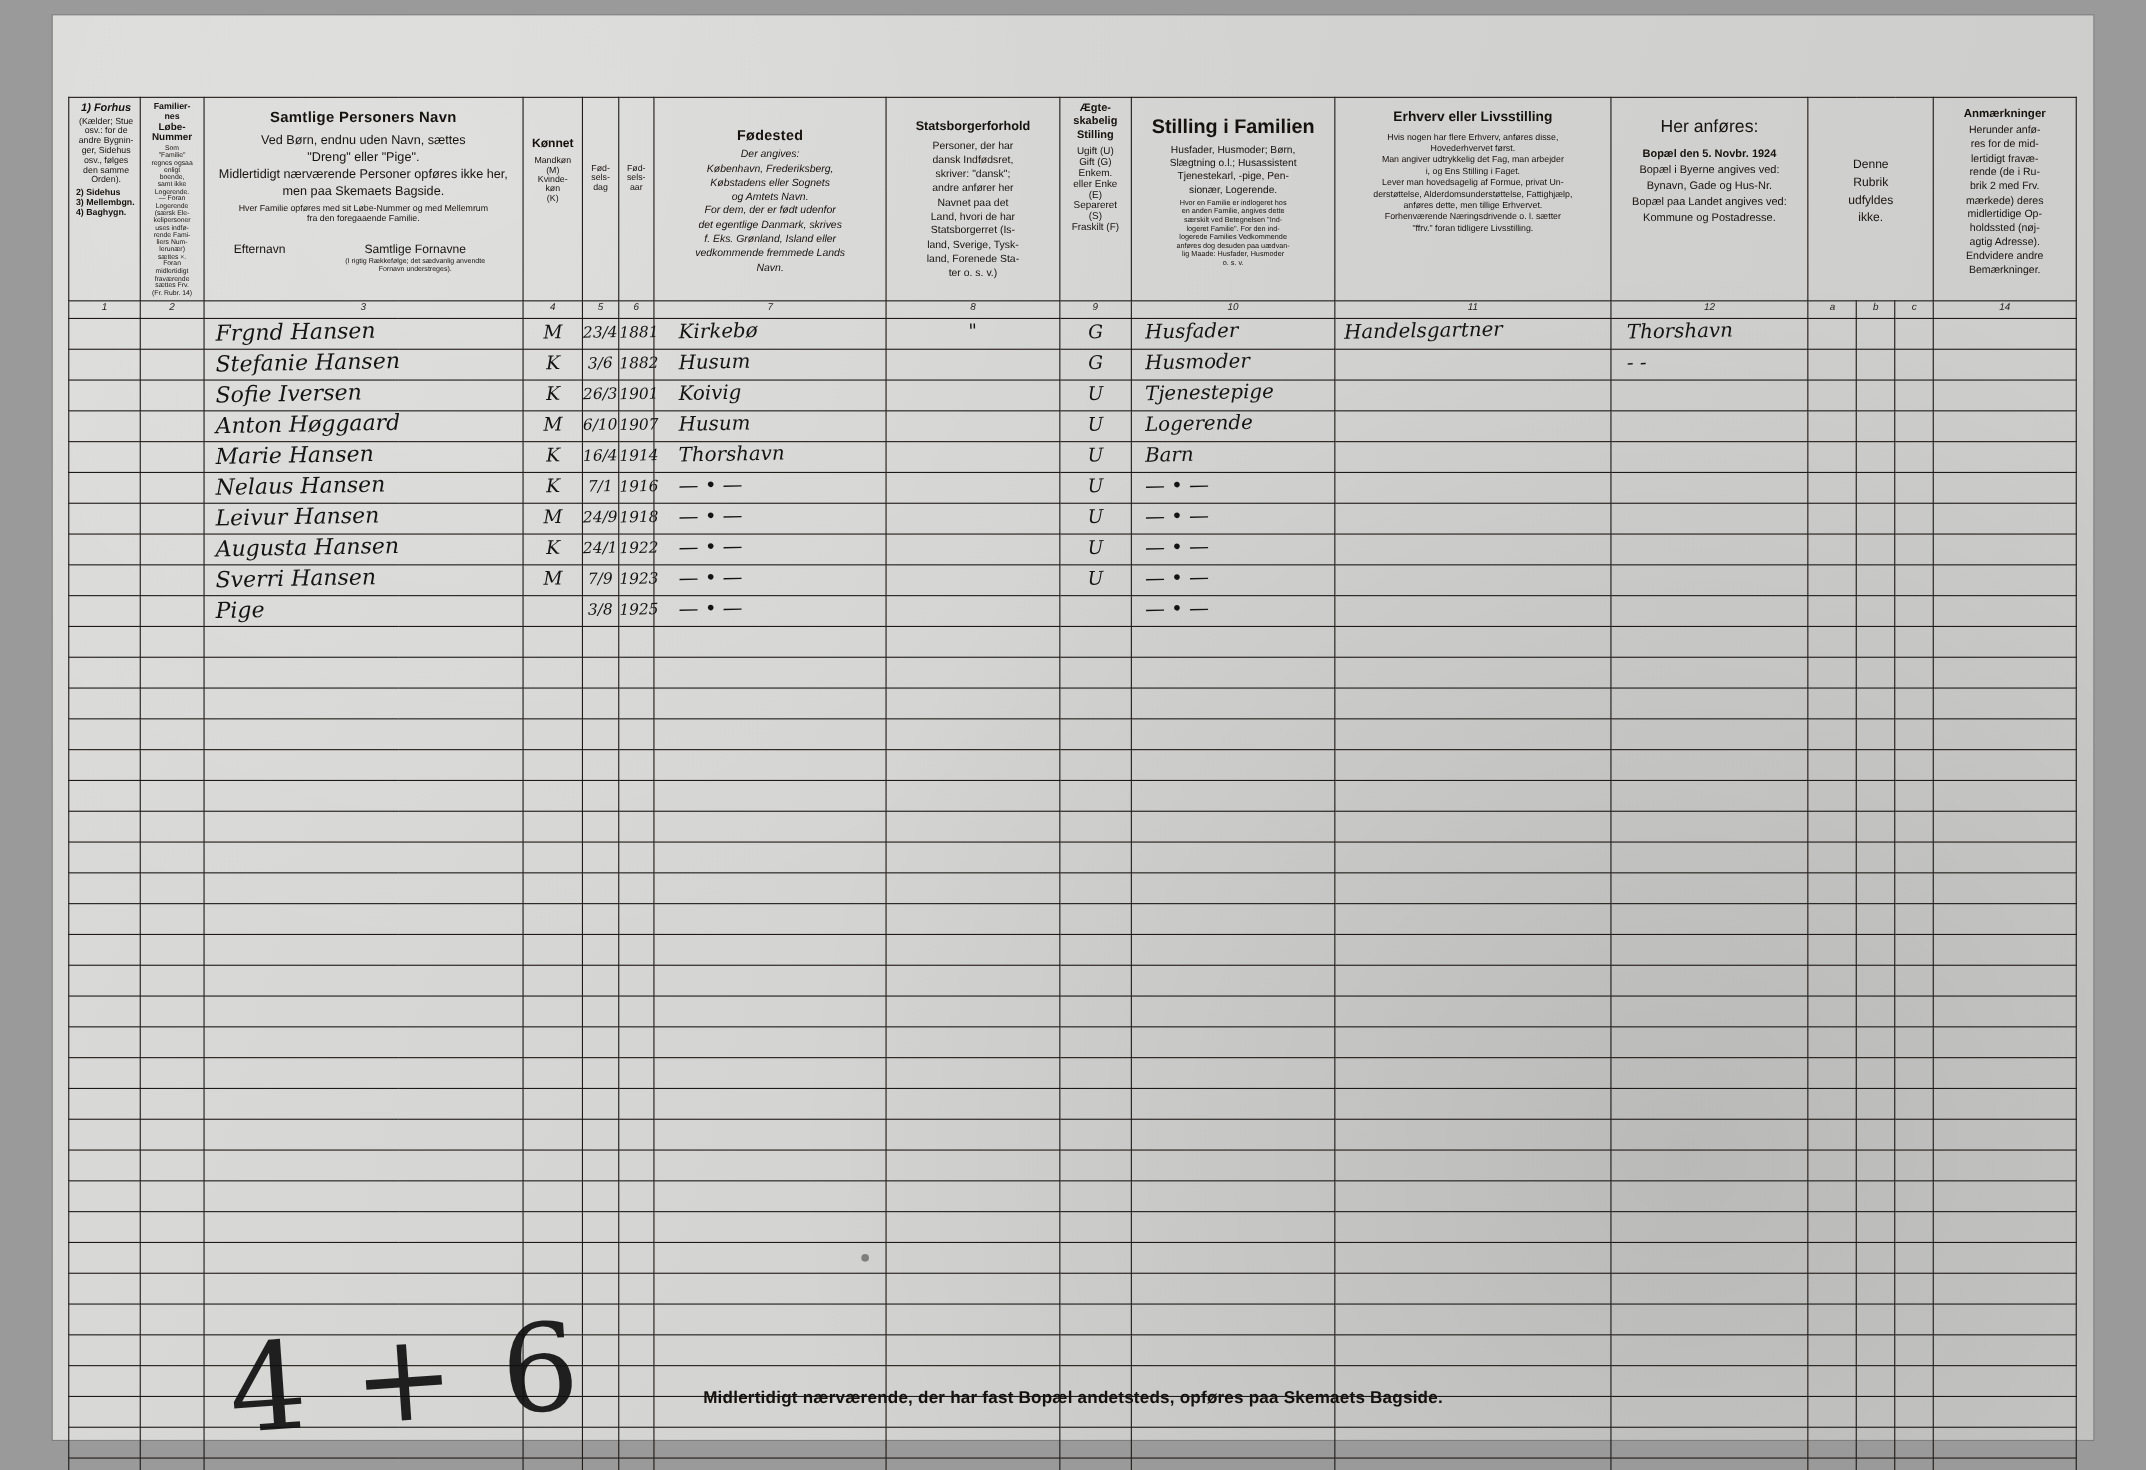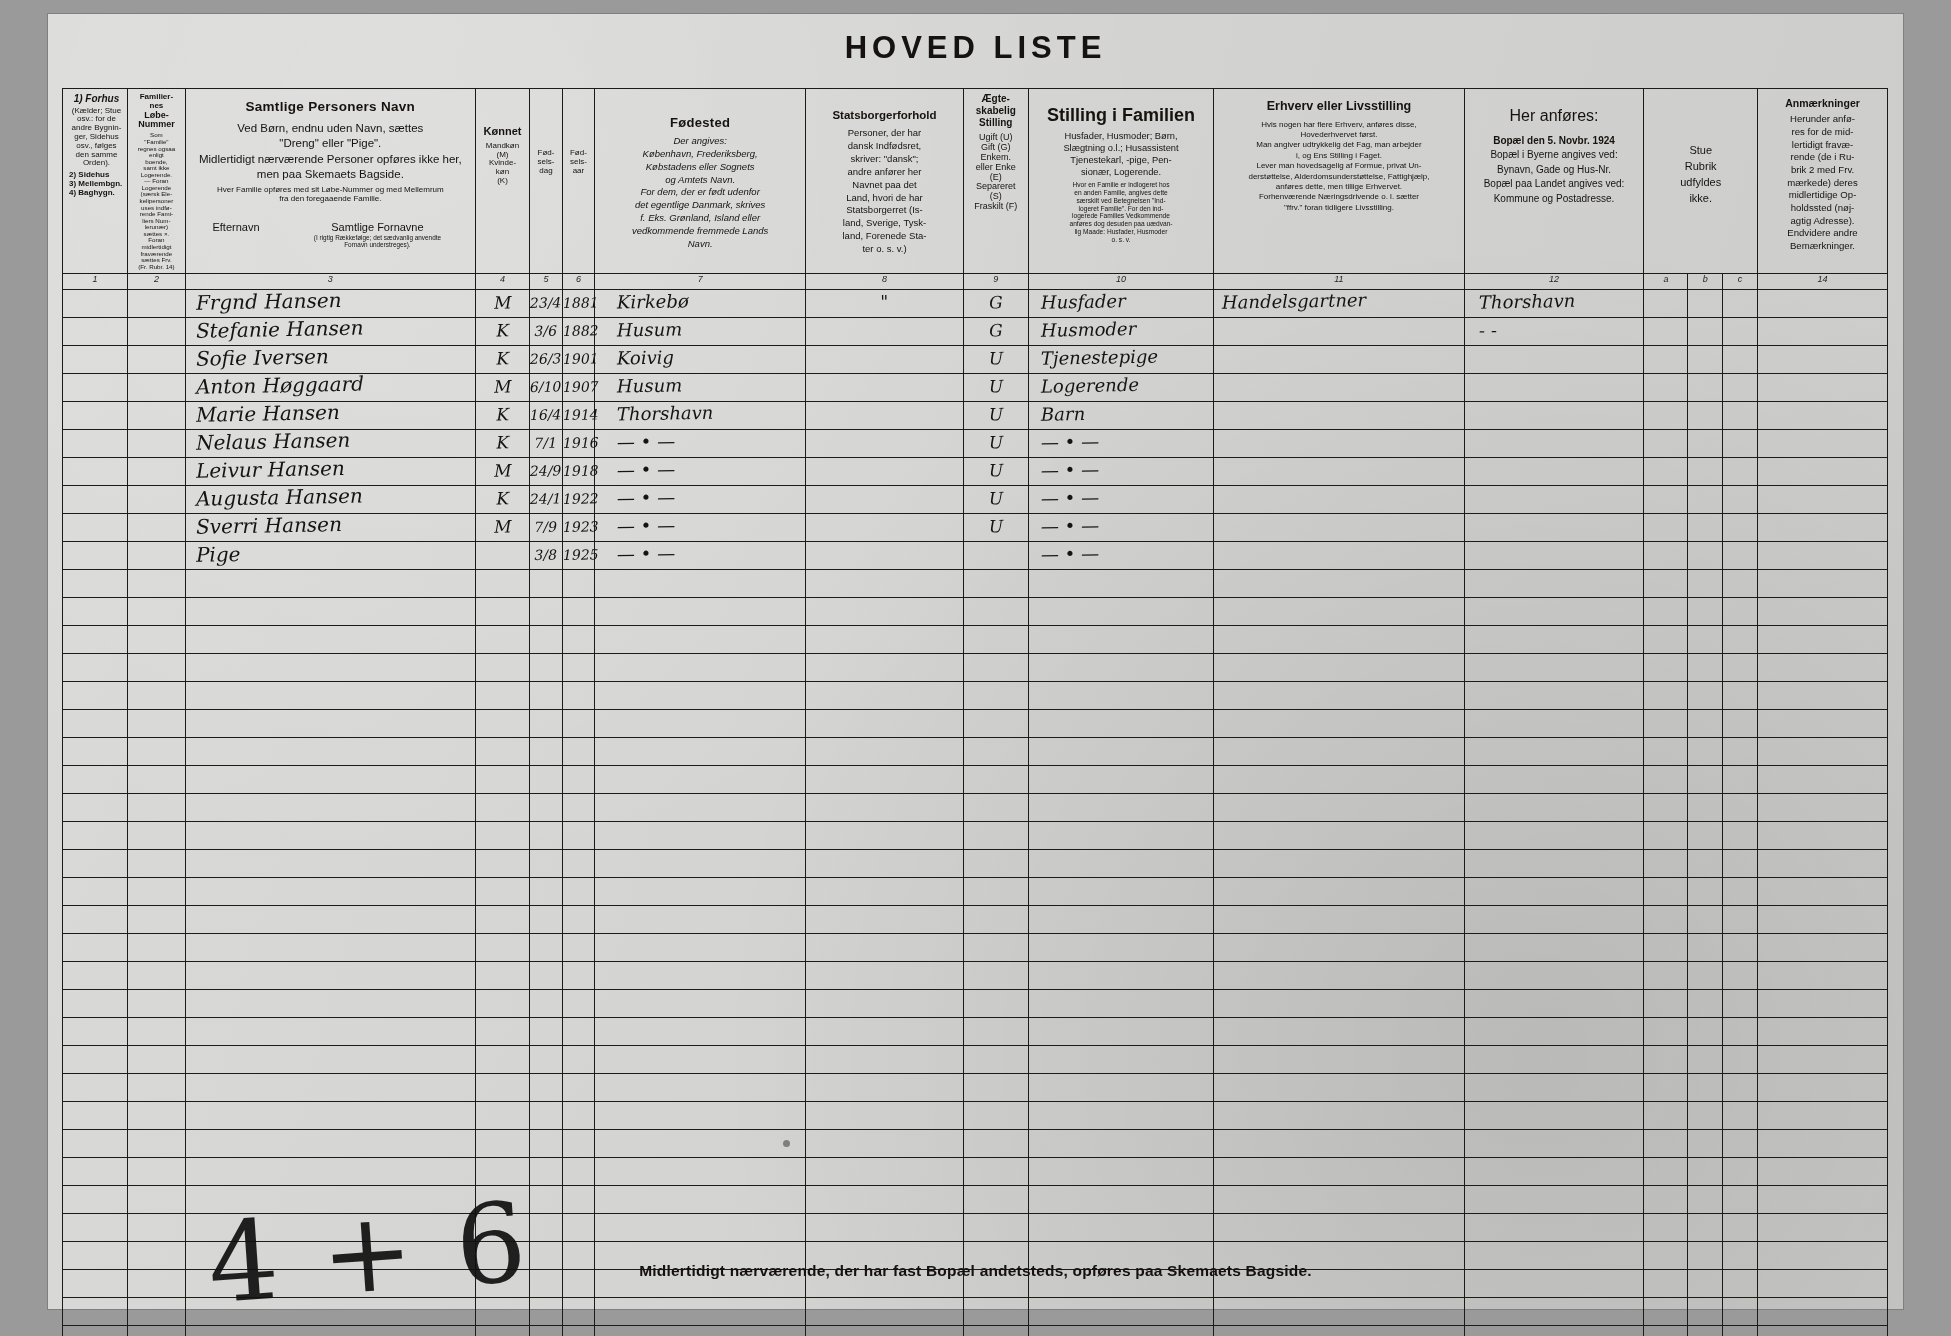--- a/index.html
+++ b/index.html
@@ -96,21 +96,20 @@
     width:7px;height:7px;border-radius:50%;
     background:#3b3b3b;opacity:.55;
   }
 </style>
 </head>
 <body>
 
 <div id="sheet">
   <div id="grain"></div>
 
-  <div id="title">HOVED LISTE</div>
 
   <table>
     <colgroup>
       <col style="width:56px">
       <col style="width:50px">
       <col style="width:152px">
       <col style="width:98px">
       <col style="width:47px">
       <col style="width:28px">
       <col style="width:28px">
@@ -318,21 +317,21 @@
           <span style="font-weight:bold">Bopæl den 5. Novbr. 1924</span><br>
           <span>Bopæl i Byerne angives ved:</span><br>
           <span>Bynavn, Gade og Hus-Nr.</span><br>
           <span>Bopæl paa Landet angives ved:</span><br>
           <span>Kommune og Postadresse.</span>
         </div>
       </td>
 
       <td class="hdr" colspan="3">
         <div style="font-size:11px;margin-top:50px;line-height:1.45">
-          <span>Stue</span><br>
+          <span>Denne</span><br>
           <span>Rubrik</span><br>
           <span>udfyldes</span><br>
           <span>ikke.</span>
         </div>
       </td>
 
       <td class="hdr">
         <div style="font-size:10.5px;font-weight:bold;margin-top:4px">Anmærkninger</div>
         <div style="font-size:9.6px;margin-top:4px;line-height:1.32">
           <span>Herunder anfø-</span><br>

